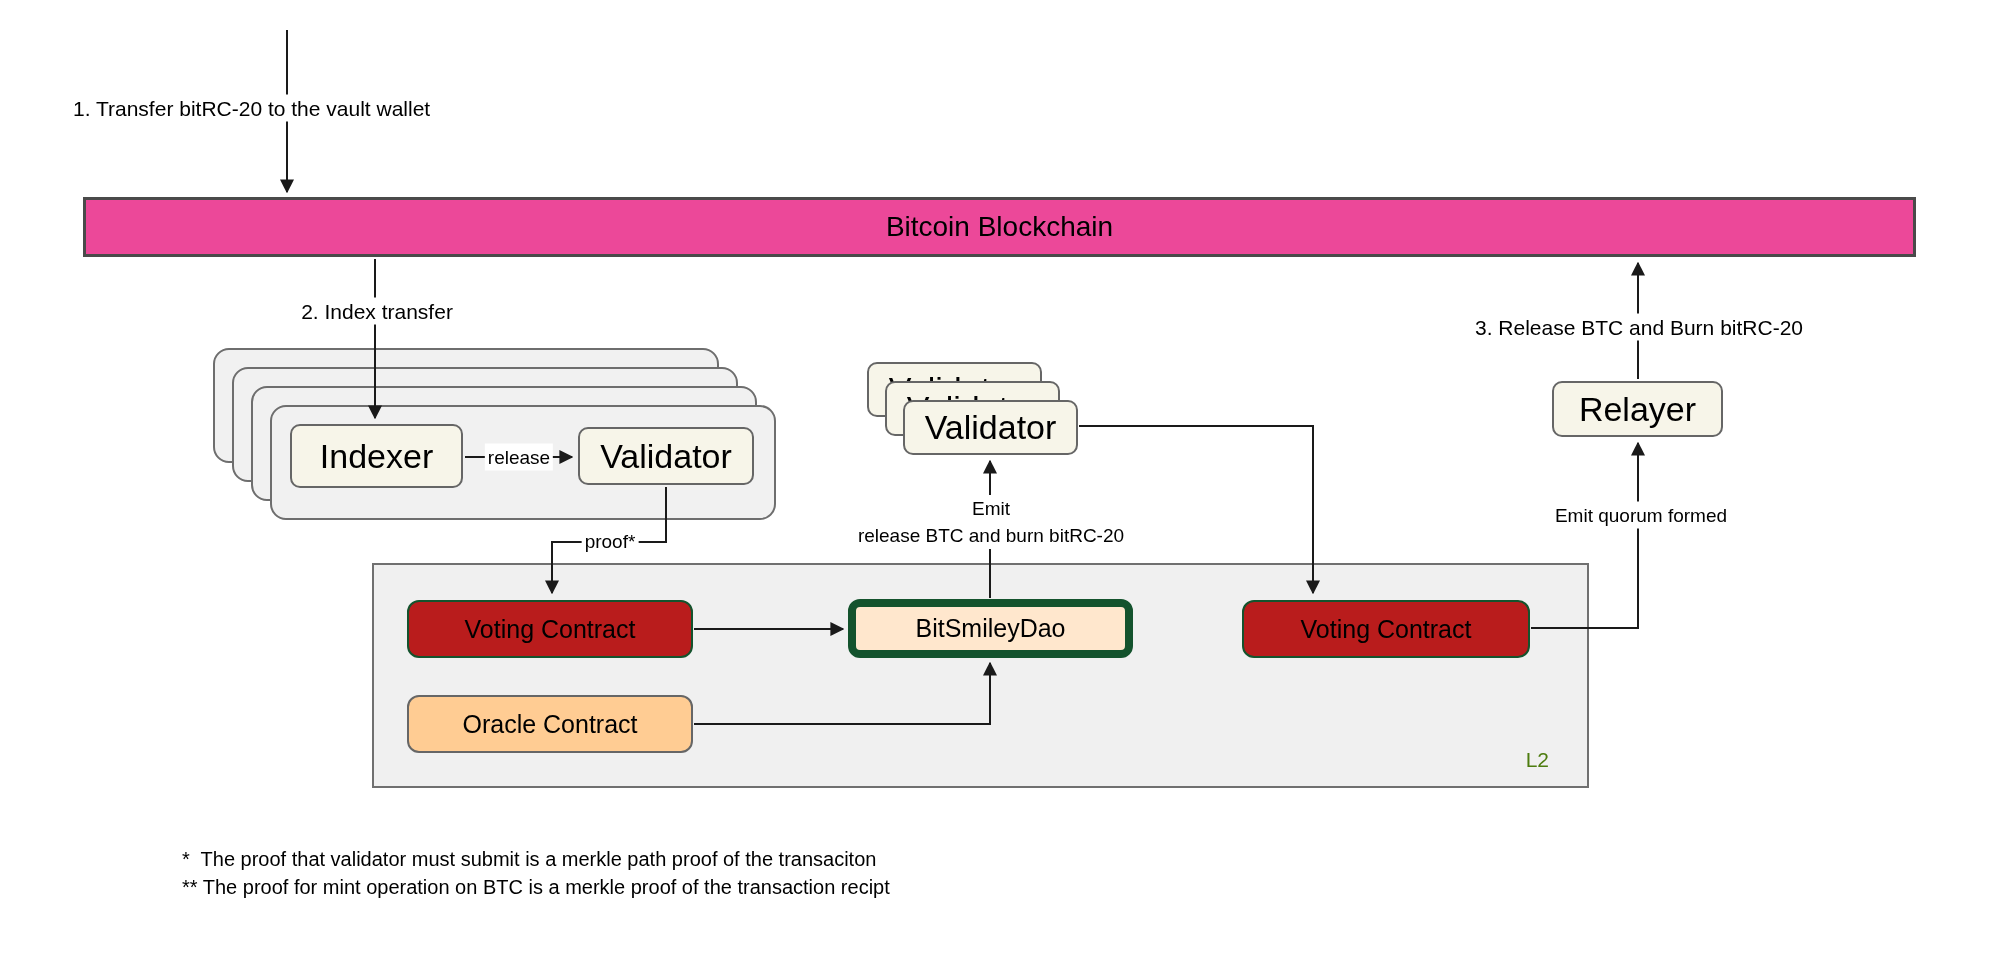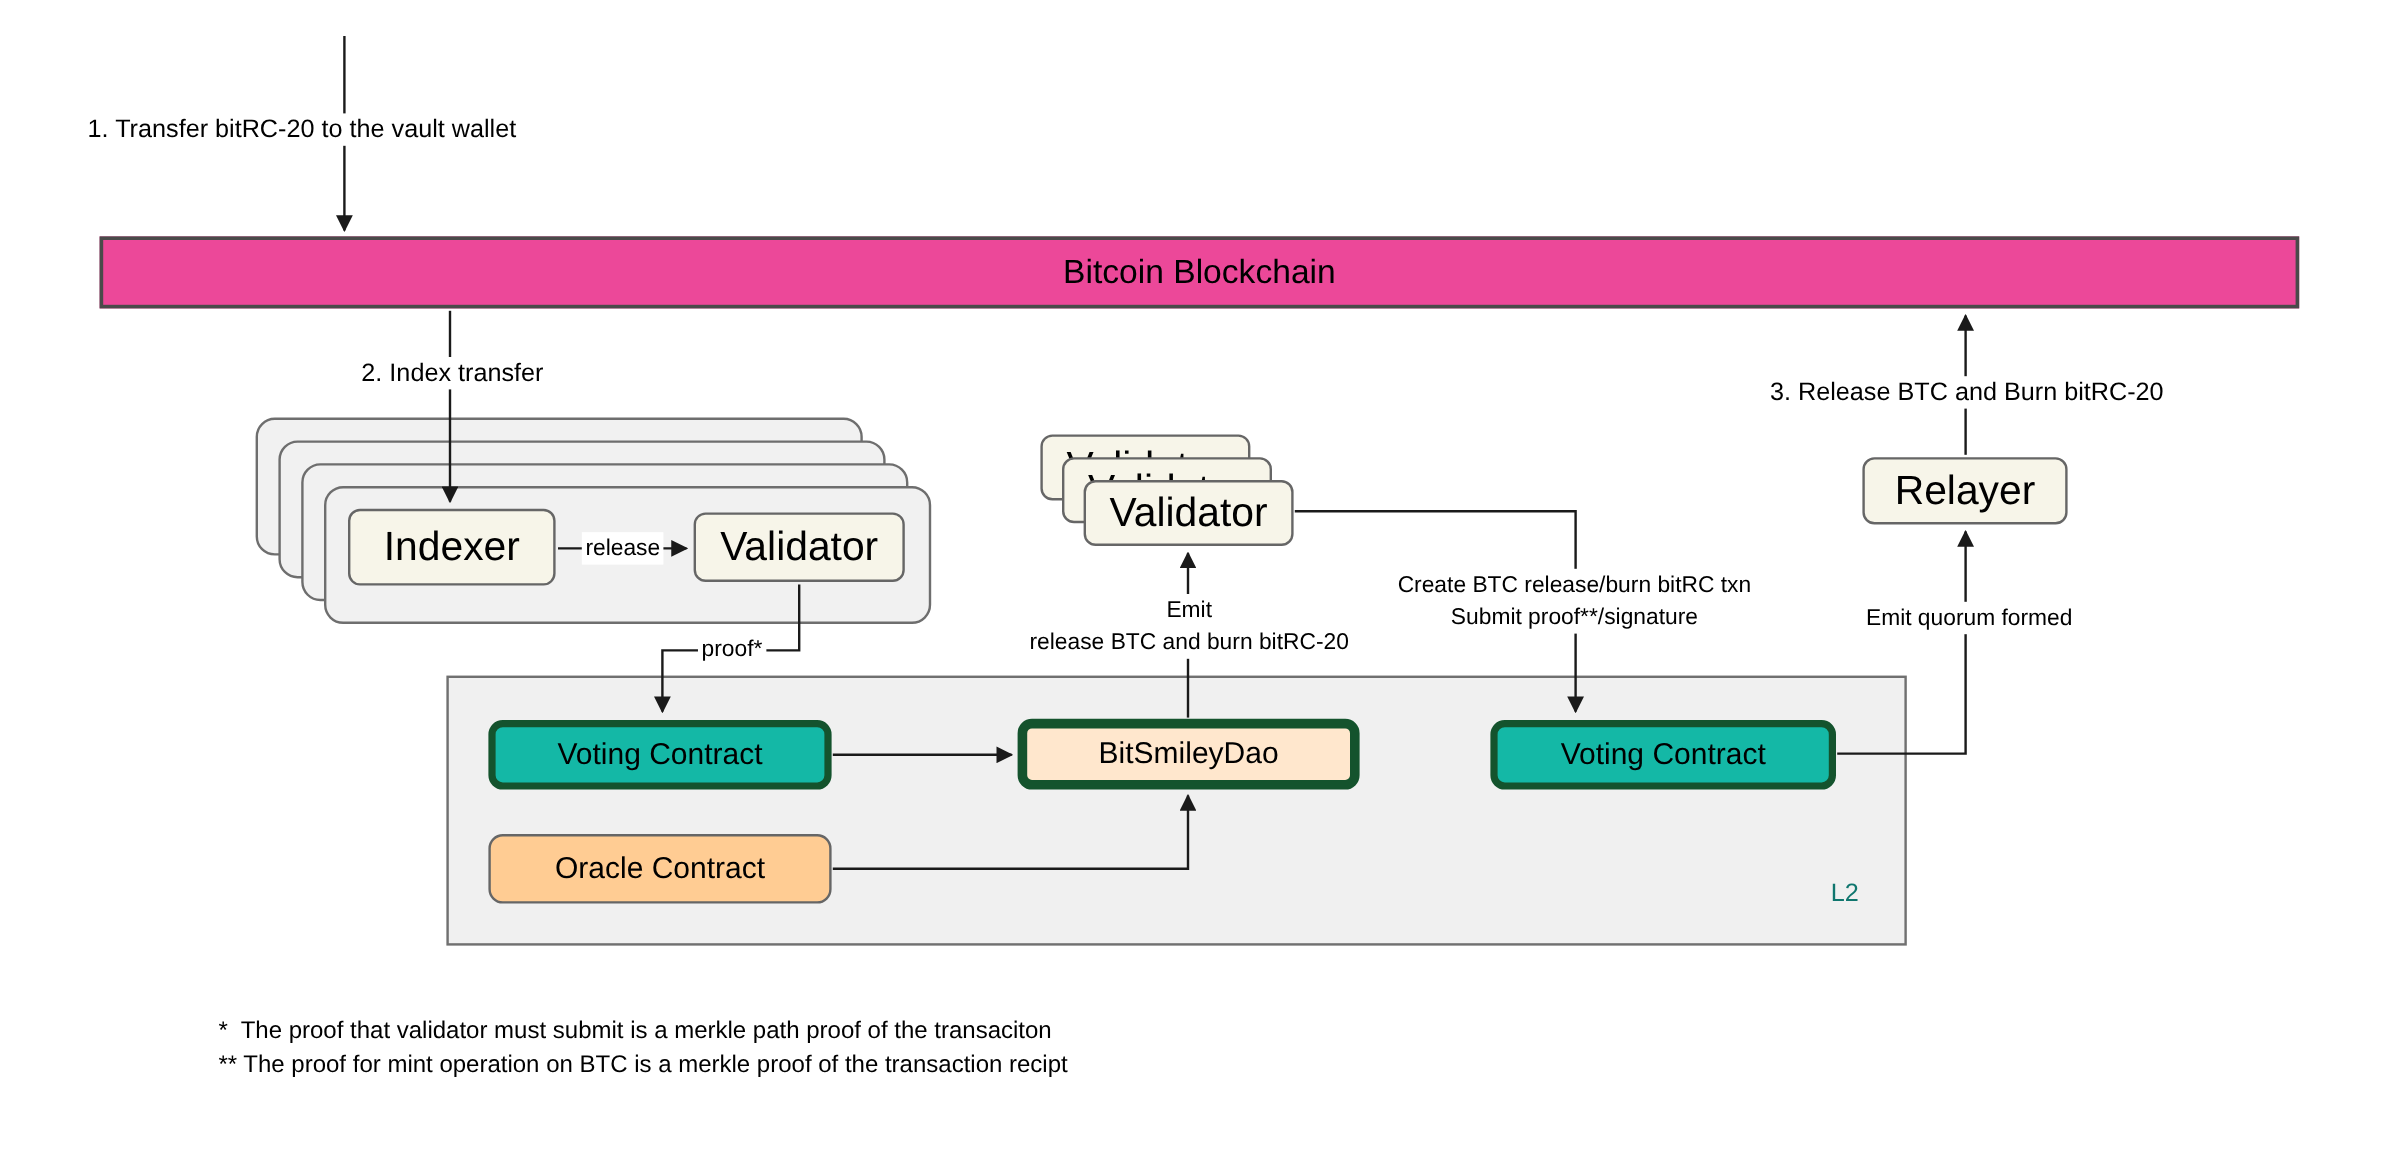--- a/index.html
+++ b/index.html
@@ -25,37 +25,37 @@
   }
   
   .node {
     box-sizing:border-box; display:flex; align-items:center; justify-content:center;
     text-align:center; color:#000;
   }
   .cream {
     background:#f7f5e9; border:2px solid #666; border-radius:10px; font-size:34px;
   }
   .blue {
-    background:#14b8a6; border:6px solid #14532d; border-radius:12px; font-size:25px;
+    background:#b91c1c; border:2px solid #14532d; border-radius:12px; font-size:25px;
   }
   .peach {
     background:#ffe7cd; border:8px solid #14532d; border-radius:12px; font-size:25px;
   }
   .orange {
     background:#ffcc93; border:2px solid #666; border-radius:12px; font-size:25px;
   }
   
   .elabel {
     position:absolute; background:#ffffff; padding:0 3px; white-space:nowrap;
     font-size:19px; line-height:27px; text-align:center; color:#000;
     transform:translate(-50%,-50%);
   }
   .steplabel { font-size:21px; }
   .leftalign { transform:translate(0,-50%); }
-  .l2-tag { position:absolute; right:38px; bottom:29px; font-size:21px; color:#0f766e; }
+  .l2-tag { position:absolute; right:38px; bottom:14px; font-size:21px; color:#4d7c0f; }
   .footnotes { left:182px; top:846px; font-size:20px; line-height:27.5px; color:#000; }
   .footnote-line { white-space:pre; }
   svg.wires { position:absolute; left:0; top:0; width:2000px; height:961px; pointer-events:none; }
 </style>
 </head>
 <body>
 
 <div id="canvas">
 
   <div class="abs bar">
@@ -130,24 +130,20 @@
   <div class="elabel steplabel" style="left:1639px; top:327px;">3. Release BTC and Burn bitRC-20</div>
 
   <div class="elabel" style="left:519px; top:457px;">release</div>
   <div class="elabel" style="left:610px; top:541px;">proof*</div>
 
   <div class="elabel" style="left:991px; top:522px;">
     <div>Emit</div>
     <div>release BTC and burn bitRC-20</div>
   </div>
 
-  <div class="elabel" style="left:1312px; top:501px;">
-    <div>Create BTC release/burn bitRC txn</div>
-    <div>Submit proof**/signature</div>
-  </div>
 
   <div class="elabel" style="left:1641px; top:515px;">Emit quorum formed</div>
 
   <div class="abs footnotes">
     <div class="footnote-line">*  The proof that validator must submit is a merkle path proof of the transaciton</div>
     <div class="footnote-line">** The proof for mint operation on BTC is a merkle proof of the transaction recipt</div>
   </div>
 
 </div>
 

